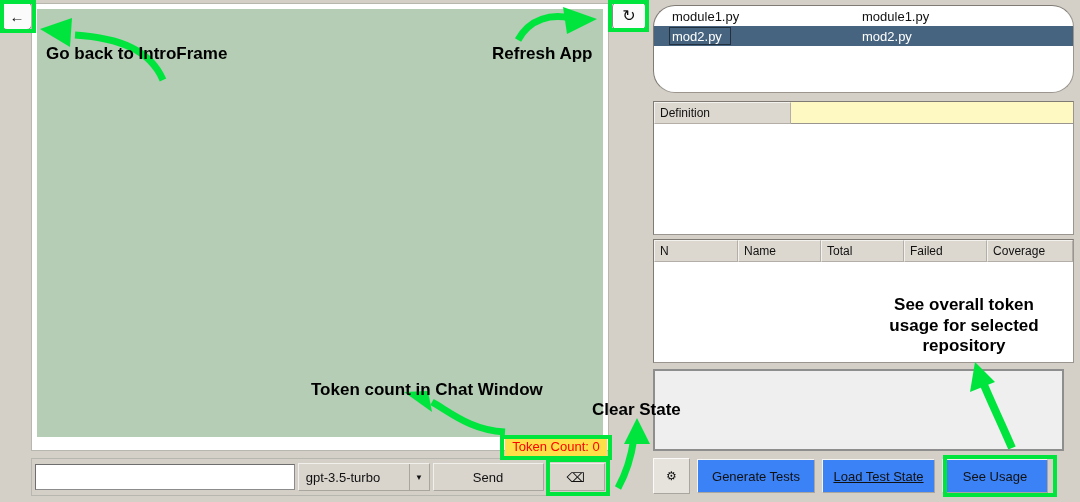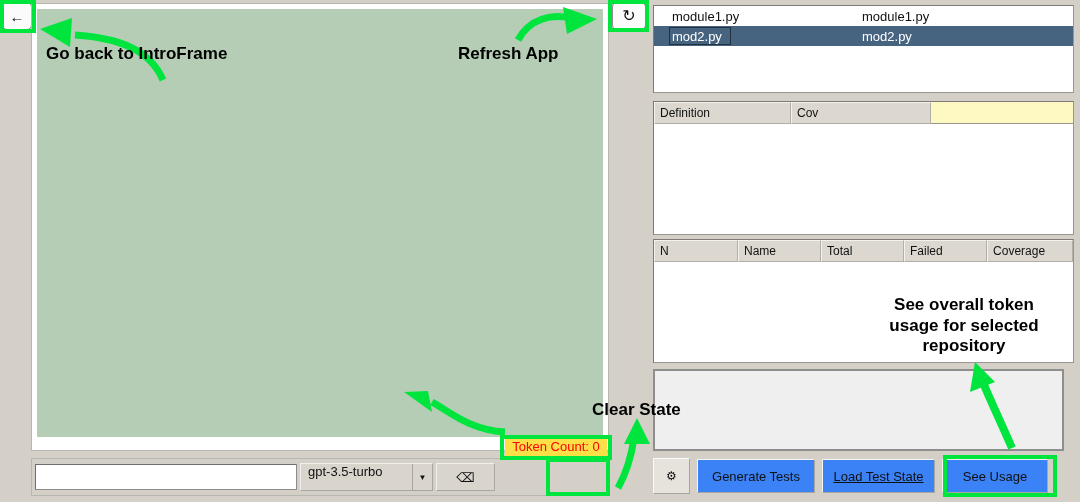--- a/index.html
+++ b/index.html
@@ -92,21 +92,21 @@
     font-family: "Liberation Sans", sans-serif;
   }
   .combo {
     margin-left: 3px;
     width: 133px; height: 28px;
     background: #d9d5cd;
     border: 1px solid #a9a69f;
     border-top-color: #f2f0ec;
     border-left-color: #f2f0ec;
     box-sizing: border-box;
-    display: flex; 
+    display: flex; align-items: center;
     position: relative;
   }
   .combo-label {
     font-size: 13px; color: #111;
     padding-left: 7px;
   }
   .combo-arrow {
     position: absolute;
     right: 0; top: 0; bottom: 0;
     width: 19px;
@@ -145,21 +145,21 @@
     background: #d4d0c8;
   }
   .panel {
     position: absolute;
     background: #ffffff;
     border: 1px solid #9a968f;
     border-top-color: #7f7b74;
     border-left-color: #7f7b74;
     box-sizing: border-box;
   }
-  .file-list  { left: 4px; top: 5px;   width: 421px; height: 88px; }
+  .file-list  { left: 4px; top: 5px;   width: 421px; height: 88px; border-radius: 22px; }
   .def-panel  { left: 4px; top: 101px; width: 421px; height: 134px; }
   .test-panel { left: 4px; top: 239px; width: 421px; height: 124px; }
   .usage-box {
     position: absolute;
     left: 4px; top: 369px;
     width: 411px; height: 82px;
     background: #efefef;
     border: 2px solid #8e8e8e;
     box-sizing: border-box;
   }
@@ -262,21 +262,21 @@
 
   .anno-text {
     position: absolute;
     font-size: 17px;
     font-weight: bold;
     color: #000000;
     white-space: pre;
     line-height: 1.22;
   }
   .t-back  { left: 46px;  top: 44px; }
-  .t-refr  { left: 458px; top: 44px; }
+  .t-refr  { left: 492px; top: 44px; }
   .t-token { left: 311px; top: 380px; }
   .t-clear { left: 592px; top: 400px; }
   .t-usage { left: 884px; top: 295px; text-align: center; width: 160px; white-space: normal; }
 </style>
 </head>
 <body>
 
 <div id="app">
 
   <div class="left-pane">
@@ -293,20 +293,21 @@
     <div class="chat-window"></div>
 
     <div class="token-count">Token Count: 0</div>
 
     <div class="chat-bar">
       <input class="chat-input" type="text" value="" style="">
       <div class="combo">
         <span class="combo-label">gpt-3.5-turbo</span>
         <span class="combo-arrow">▼</span>
       </div>
+      <div class="send-btn">Send</div>
       <div class="clear-btn">
         <span>⌫</span>
       </div>
     </div>
   </div>
 
   <div class="right-pane">
 
     <div class="panel file-list">
       <div class="file-row">
@@ -318,21 +319,20 @@
           <span class="focus"></span>
           <span>mod2.py</span>
         </span>
         <span class="c2">mod2.py</span>
       </div>
     </div>
 
     <div class="panel def-panel">
       <div class="thead">
         <div class="th">Definition</div>
-        <div class="th">Cov</div>
       </div>
     </div>
 
     <div class="panel test-panel">
       <div class="thead">
         <div class="th">N</div>
         <div class="th">Name</div>
         <div class="th">Total</div>
         <div class="th">Failed</div>
         <div class="th">Coverage</div>
@@ -372,17 +372,18 @@
 
       <path d="M 618 488 C 628 470 632 452 634 438" stroke="#00e53e" stroke-width="7" fill="none"></path>
       <polygon points="637,418 624,444 650,444" fill="#00e53e"></polygon>
 
       <path d="M 1012 448 C 1000 420 990 400 982 380" stroke="#00e53e" stroke-width="8" fill="none"></path>
       <polygon points="975,362 970,392 995,382" fill="#00e53e"></polygon>
     </svg>
 
     <div class="anno-text t-back">Go back to IntroFrame</div>
     <div class="anno-text t-refr">Refresh App</div>
+    <div class="anno-text t-token">Token count in Chat Window</div>
     <div class="anno-text t-clear">Clear State</div>
     <div class="anno-text t-usage">See overall token usage for selected repository</div>
   </div>
 
 </div>
 
 </body></html>

